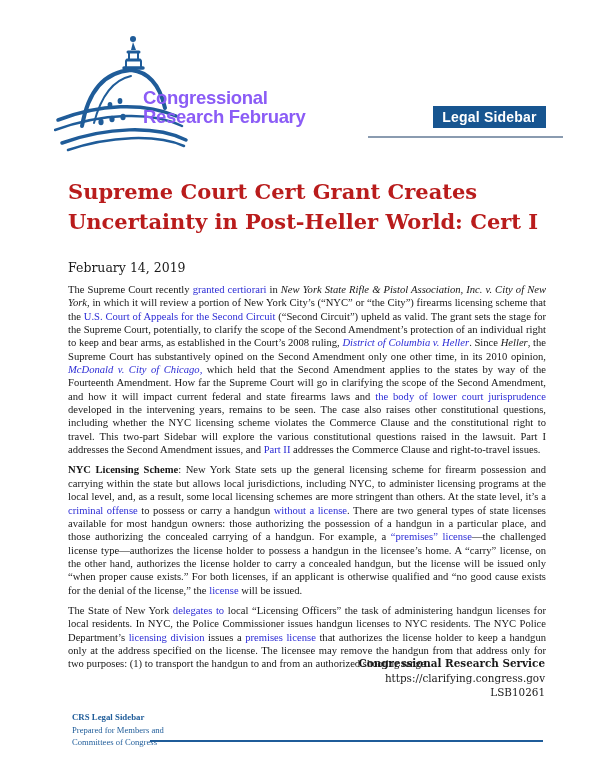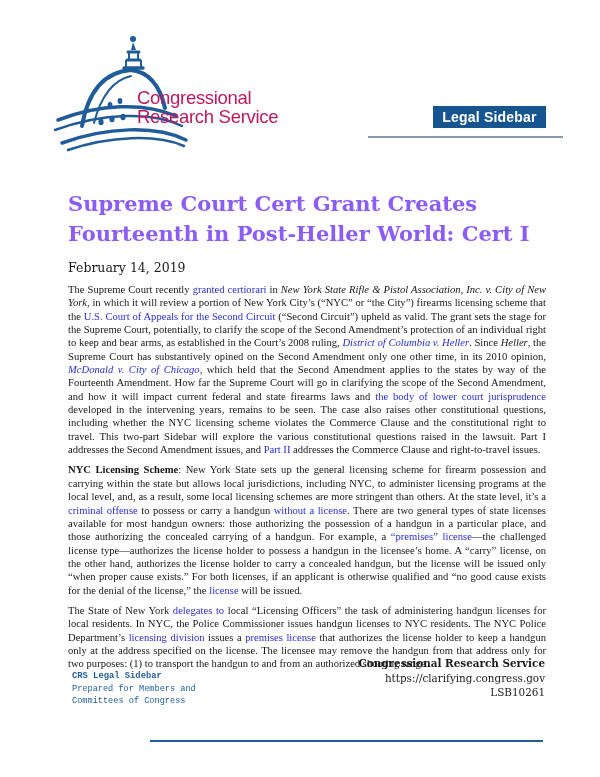--- a/index.html
+++ b/index.html
@@ -11,24 +11,24 @@
     width: 600px;
     height: 777px;
     background: #ffffff;
     overflow: hidden;
   }
 
   
   .logo-svg { position: absolute; left: 54px; top: 30px; width: 136px; height: 124px; }
 
   .org-name {
-    position: absolute; left: 137px; top: 88px;
+    position: absolute; left: 143px; top: 88px;
     font-family: "Liberation Sans", sans-serif;
-    font-weight: normal; font-size: 18.5px; line-height: 19px;
-    color: #be185d; letter-spacing: -0.3px; white-space: nowrap;
+    font-weight: bold; font-size: 18.5px; line-height: 19px;
+    color: #8b5cf6; letter-spacing: -0.3px; white-space: nowrap;
   }
   .org-tagline {
     position: absolute; left: 139px; top: 128px;
     font-family: "Liberation Sans", sans-serif;
     font-weight: 600; font-size: 9.5px;
     color: #1F5C99; white-space: nowrap;
   }
   .header-rule {
     position: absolute; left: 368px; top: 136px;
     width: 195px; height: 2px; background: #8a9bb0;
@@ -43,21 +43,21 @@
     font-family: "Liberation Sans", sans-serif;
     font-weight: bold; font-size: 14px; color: #ffffff;
     letter-spacing: 0.2px; white-space: nowrap;
   }
 
   
   .doc-title {
     position: absolute; left: 68px; top: 177px;
     font-family: "DejaVu Serif", serif;
     font-weight: bold; font-size: 21px; line-height: 30px;
-    color: #8b5cf6; white-space: nowrap; margin-top: 12px;
+    color: #b91c1c; white-space: nowrap;
   }
   .doc-date {
     position: absolute; left: 68px; top: 260px;
     font-family: "DejaVu Serif", serif;
     font-size: 12.5px; color: #1a1a1a; white-space: nowrap;
   }
 
   
   .body-text {
     position: absolute; left: 68px; top: 283px; width: 478px;
@@ -78,22 +78,22 @@
   .footer-pub {
     position: absolute; right: 55px; top: 656px;
     text-align: right;
     font-family: "DejaVu Serif", serif;
     font-size: 10.4px; line-height: 14.6px; color: #1a1a1a;
   }
   .footer-pub .pub-org { font-weight: bold; }
 
   
   .footer-brand {
-    position: absolute; left: 72px; top: 670px;
-    font-family: Liberation Mono, monospace;
+    position: absolute; left: 72px; top: 711px;
+    font-family: Liberation Serif, serif;
     font-size: 8.6px; line-height: 12.6px; color: #1F5C99;
   }
   .footer-brand .brand-bold { font-weight: bold; font-size: 8.8px; }
   .footer-rule {
     position: absolute; left: 150px; top: 740px;
     width: 393px; height: 2px; background: #1F5C99;
   }
 </style>
 </head>
 <body>
@@ -120,32 +120,32 @@
     <ellipse cx="69" cy="87" rx="2.6" ry="3.2" fill="#1F5C99" stroke="none"></ellipse>
 
     <path d="M4 90 C 45 74 90 72 122 86" stroke-width="3.5"></path>
     <path d="M1 100 C 48 83 98 81 128 96" stroke-width="2.5"></path>
     <path d="M8 113 C 52 97 102 95 132 110" stroke-width="3.5"></path>
     <path d="M14 120 C 56 106 102 104 130 116" stroke-width="2.5"></path>
   </svg>
 
   <div class="org-name">
     <div>Congressional</div>
-    <div>Research Service</div>
+    <div>Research February</div>
   </div>
 
   <div class="header-rule"></div>
 
   <div class="badge">
     <span>Legal Sidebar</span>
   </div>
 
   <div class="doc-title">
     <div><span class="plain">Supreme Court Cert Grant Creates</span></div>
-    <div><span class="plain">Fourteenth in Post-</span><span class="italic">Heller</span><span class="plain"> World: Cert I</span></div>
+    <div><span class="plain">Uncertainty in Post-</span><span class="italic">Heller</span><span class="plain"> World: Cert I</span></div>
   </div>
 
   <div class="doc-date">February 14, 2019</div>
 
   <div class="body-text">
     <p><span class="plain">The Supreme Court recently </span><a class="link">granted certiorari</a><span class="plain"> in </span><span class="italic">New York State Rifle &amp; Pistol Association, Inc. v. City of New York</span><span class="plain">, in which it will review a portion of New York City’s (“NYC” or “the City”) firearms licensing scheme that the </span><a class="link">U.S. Court of Appeals for the Second Circuit</a><span class="plain"> (“Second Circuit”) upheld as valid. The grant sets the stage for the Supreme Court, potentially, to clarify the scope of the Second Amendment’s protection of an individual right to keep and bear arms, as established in the Court’s 2008 ruling, </span><a class="link-italic">District of Columbia v. Heller</a><span class="plain">. Since </span><span class="italic">Heller</span><span class="plain">, the Supreme Court has substantively opined on the Second Amendment only one other time, in its 2010 opinion, </span><a class="link-italic">McDonald v. City of Chicago,</a><span class="plain"> which held that the Second Amendment applies to the states by way of the Fourteenth Amendment. How far the Supreme Court will go in clarifying the scope of the Second Amendment, and how it will impact current federal and state firearms laws and </span><a class="link">the body of lower court jurisprudence</a><span class="plain"> developed in the intervening years, remains to be seen. The case also raises other constitutional questions, including whether the NYC licensing scheme violates the Commerce Clause and the constitutional right to travel. This two-part Sidebar will explore the various constitutional questions raised in the lawsuit. Part I addresses the Second Amendment issues, and </span><a class="link">Part II</a><span class="plain"> addresses the Commerce Clause and right-to-travel issues.</span></p>
     <p><span class="bold">NYC Licensing Scheme</span><span class="plain">: New York State sets up the general licensing scheme for firearm possession and carrying within the state but allows local jurisdictions, including NYC, to administer licensing programs at the local level, and, as a result, some local licensing schemes are more stringent than others. At the state level, it’s a </span><a class="link">criminal offense</a><span class="plain"> to possess or carry a handgun </span><a class="link">without a license</a><span class="plain">. There are two general types of state licenses available for most handgun owners: those authorizing the possession of a handgun in a particular place, and those authorizing the concealed carrying of a handgun. For example, a </span><a class="link">“premises” license</a><span class="plain">—the challenged license type—authorizes the license holder to possess a handgun in the licensee’s home. A “carry” license, on the other hand, authorizes the license holder to carry a concealed handgun, but the license will be issued only “when proper cause exists.” For both licenses, if an applicant is otherwise qualified and “no good cause exists for the denial of the license,” the </span><a class="link">license</a><span class="plain"> will be issued.</span></p>
     <p><span class="plain">The State of New York </span><a class="link">delegates to</a><span class="plain"> local “Licensing Officers” the task of administering handgun licenses for local residents. In NYC, the Police Commissioner issues handgun licenses to NYC residents. The NYC Police Department’s </span><a class="link">licensing division</a><span class="plain"> issues a </span><a class="link">premises license</a><span class="plain"> that authorizes the license holder to keep a handgun only at the address specified on the license. The licensee may remove the handgun from that address only for two purposes: (1) to transport the handgun to and from an authorized shooting range</span></p>
   </div>
 

